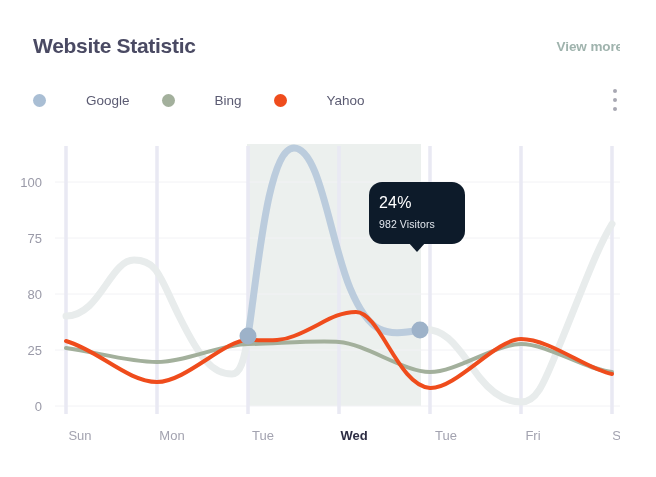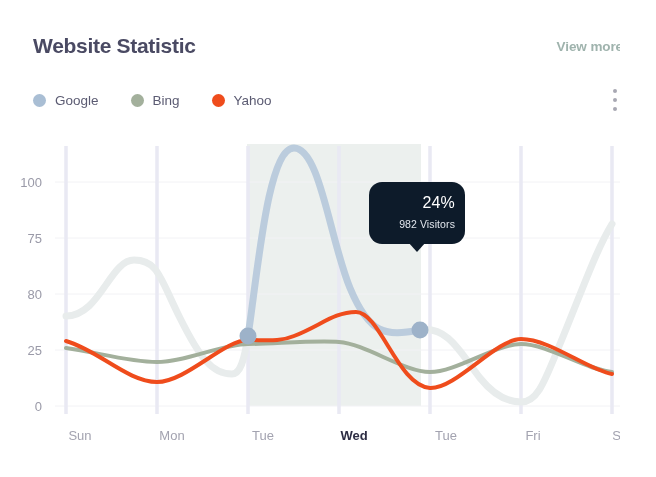--- a/index.html
+++ b/index.html
@@ -64,20 +64,21 @@
     display: flex;
     align-items: center;
     padding: 0 33px;
     box-sizing: border-box;
   }
   .legend-item {
     display: flex;
     align-items: center;
     margin-right: 32px;
     cursor: pointer;
+    gap: 31px;
   }
   .legend-swatch {
     width: 13px;
     height: 13px;
     border-radius: 50%;
     margin-right: 9px;
     flex: none;
   }
   .legend-label {
     font-size: 13.5px;
@@ -166,21 +167,21 @@
   
   #tooltip {
     position: absolute;
     left: 369px;
     top: 182px;
     width: 96px;
     padding: 12px 10px 14px;
     background: #0d1b2a;
     border-radius: 13px;
     box-sizing: border-box;
-    text-align: right;
+    text-align: left;
     z-index: 6;
   }
   #tooltip-arrow {
     position: absolute;
     left: 50%;
     bottom: -8px;
     transform: translateX(-50%);
     width: 0;
     height: 0;
     border-left: 9px solid transparent;

